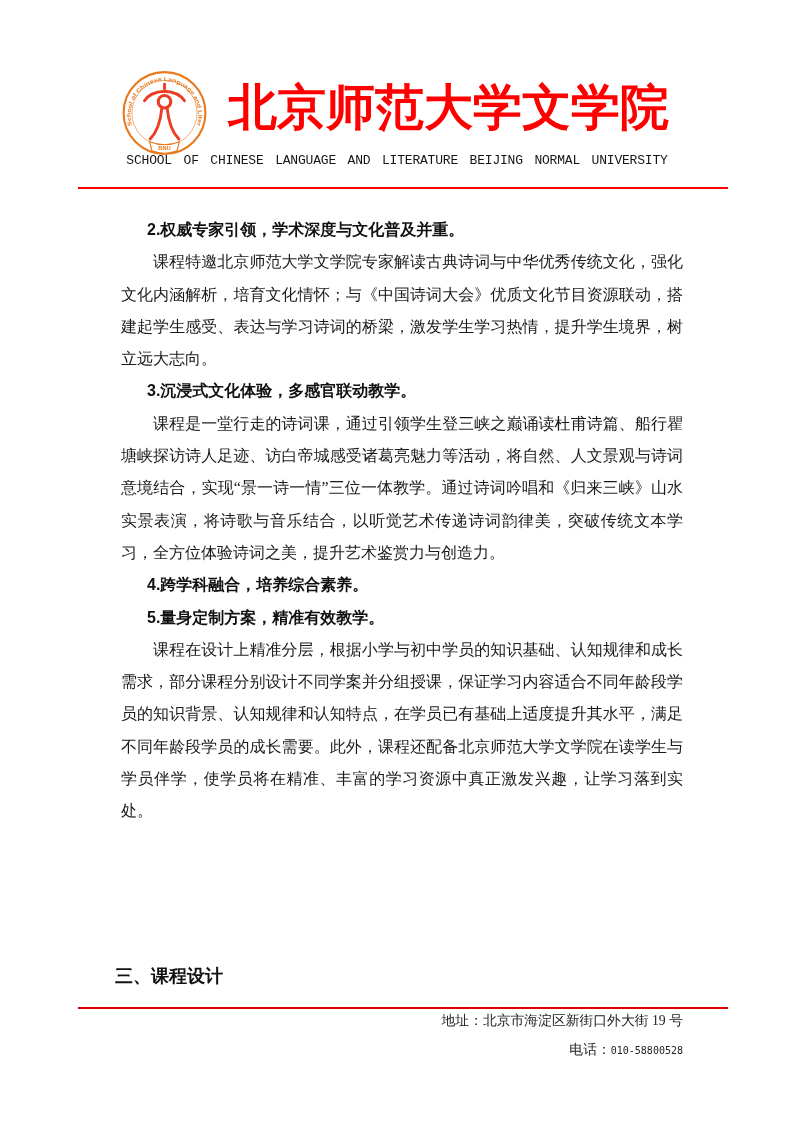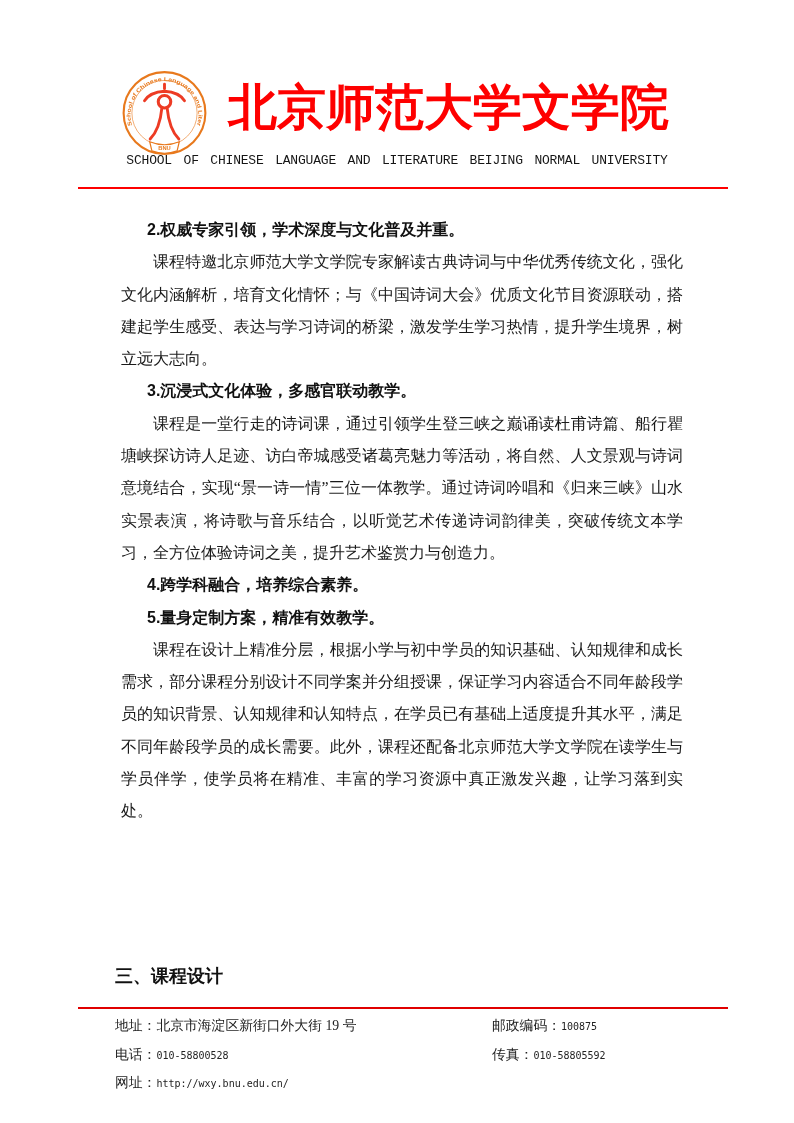--- a/index.html
+++ b/index.html
@@ -43,21 +43,21 @@
     position:absolute; left:115px; top:963px;
     font-family:"Liberation Sans", sans-serif; font-weight:bold;
     font-size:18px; line-height:26px; color:#111;
   }
 
   
   .footer {
     position:absolute; left:115px; top:1012px; width:568px;
     font-size:13.8px; color:#222;
   }
-  .footer-row { display:flex; height:28.5px; align-items:center; }
+  .footer-row { display:flex; height:28.5px; align-items:flex-end;flex-direction:column; }
   .f-left  { flex:0 0 377px; white-space:nowrap; }
   .f-right { flex:1; white-space:nowrap; }
   .f-label { font-family:"Liberation Serif", serif; }
   .f-cjk   { font-family:"Liberation Serif", serif; }
   .f-mono  { font-family:"DejaVu Sans Mono", monospace; font-size:10px;margin-top:21px; }
 </style>
 </head>
 <body>
 
 <div class="page">
@@ -118,21 +118,15 @@
       </div>
     </div>
     <div class="footer-row">
       <div class="f-left">
         <span class="f-label">电话：</span><span class="f-mono">010-58800528</span>
       </div>
       <div class="f-right">
         <span class="f-label">传真：</span><span class="f-mono">010-58805592</span>
       </div>
     </div>
-    <div class="footer-row">
-      <div class="f-left">
-        <span class="f-label">网址：</span><span class="f-mono">http://wxy.bnu.edu.cn/</span>
-      </div>
-      <div class="f-right"></div>
-    </div>
   </footer>
 
 </div>
 
 </body></html>

